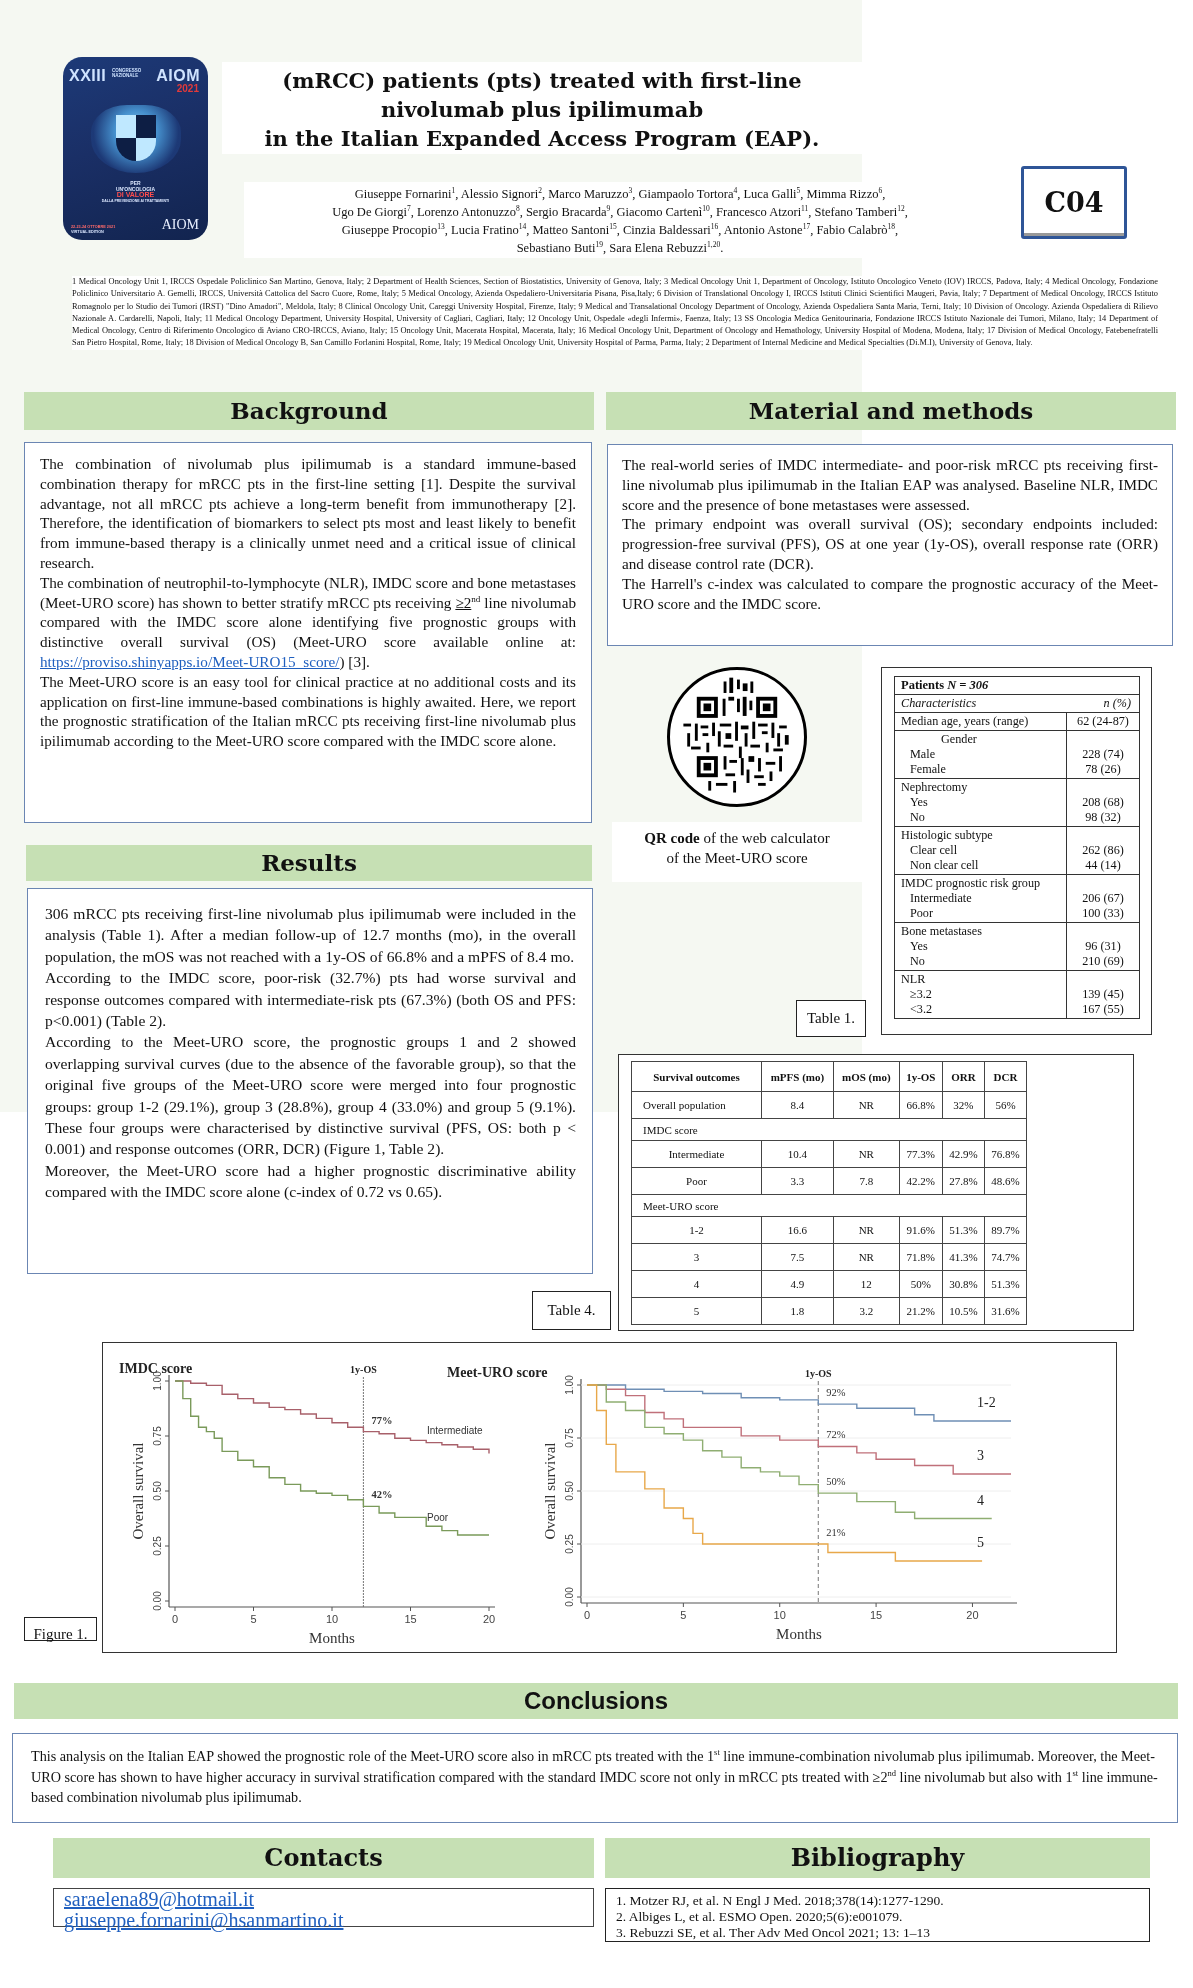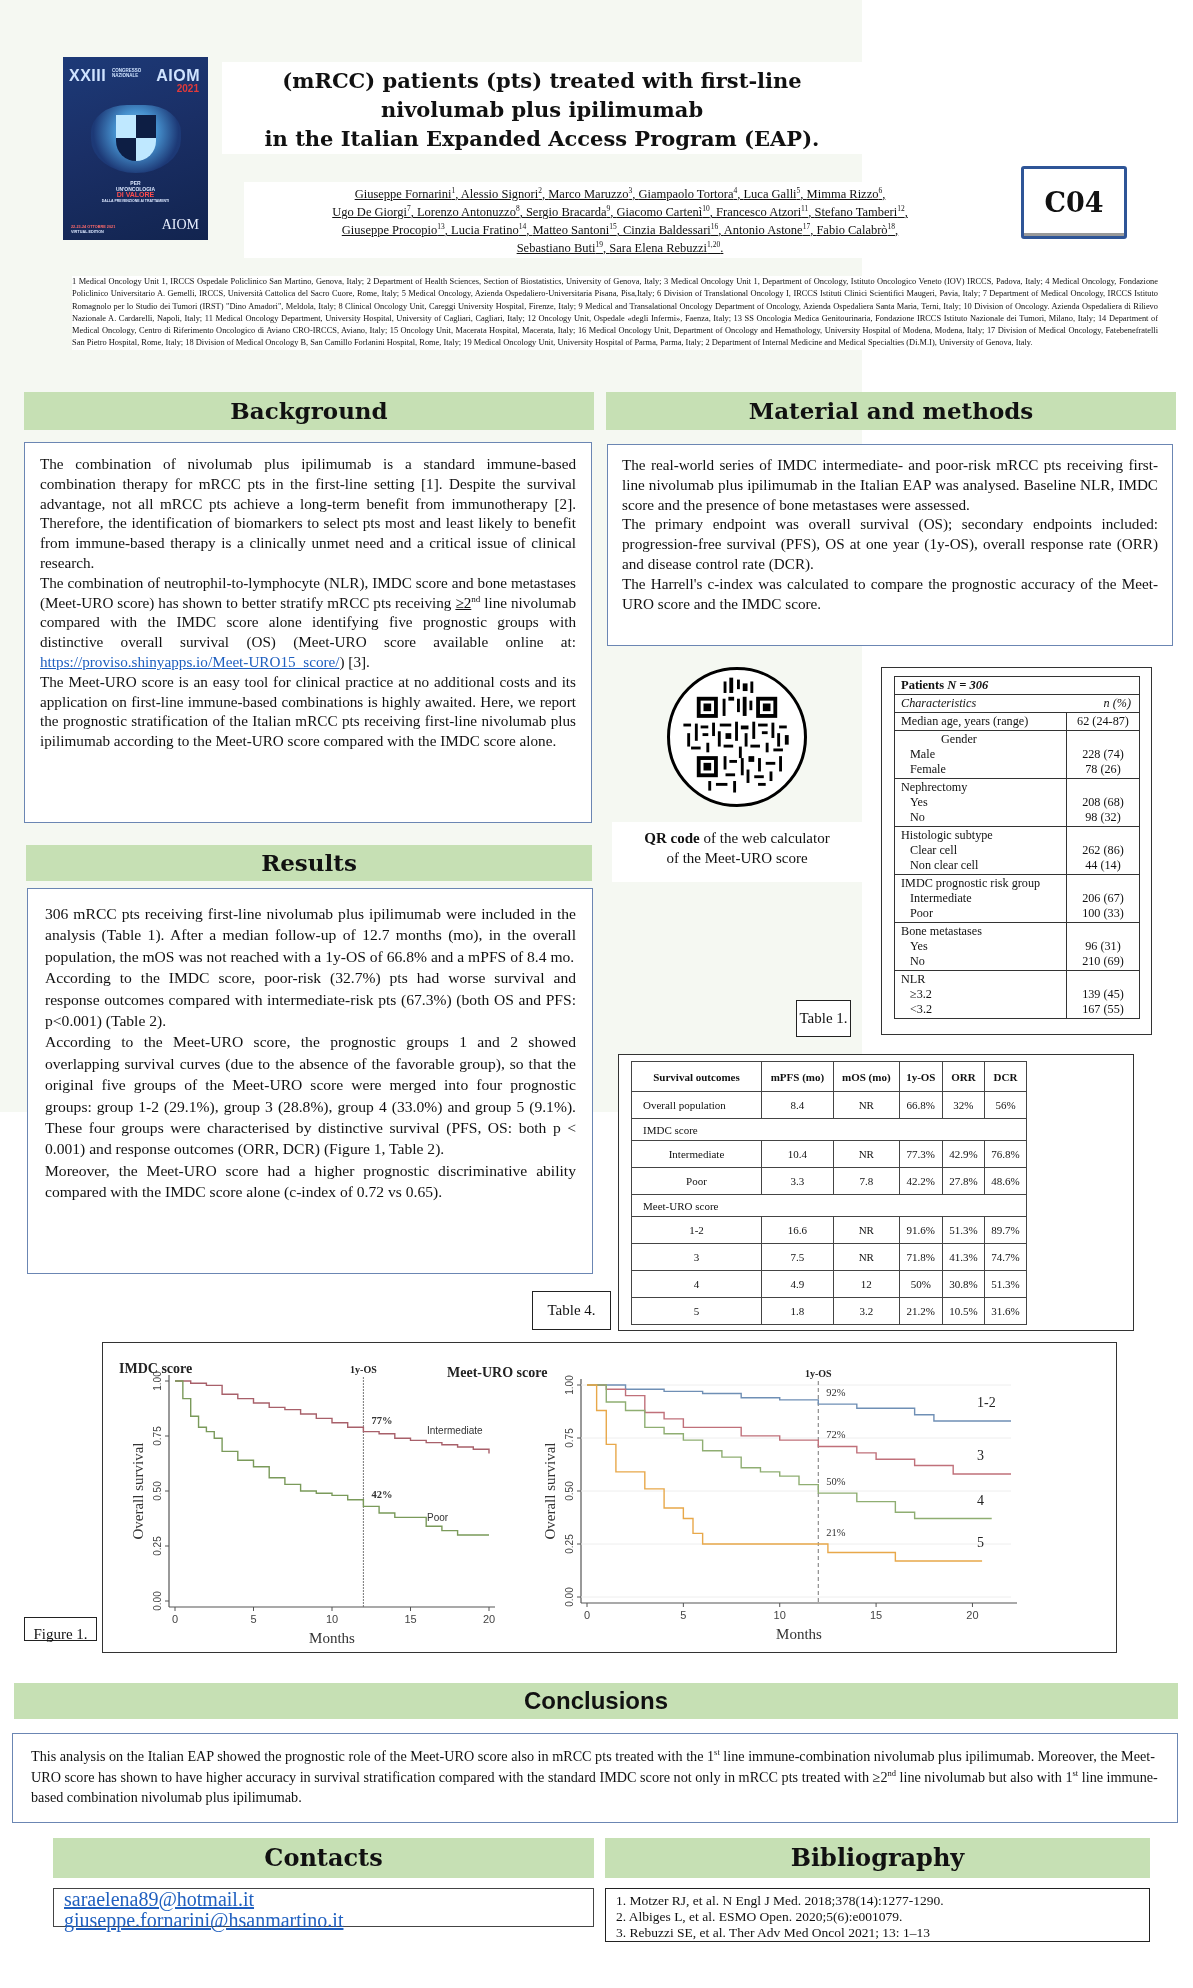--- a/index.html
+++ b/index.html
@@ -1,31 +1,31 @@
 <!DOCTYPE html>
 <html><head>
 <meta charset="utf-8">
 <style>
   * { box-sizing: border-box; margin: 0; padding: 0; }
   html, body { width: 1193px; height: 1988px; background: #ffffff; overflow: hidden; }
   body { position: relative; font-family: "DejaVu Serif", "Liberation Serif", serif; color: #111; }
   .abs { position: absolute; }
   .tint { left: 0; top: 0; width: 862px; height: 1112px; background: #f5f8f2; }
-  .cover { left: 63px; top: 57px; width: 145px; height: 183px; background: linear-gradient(160deg, #1d3a78 0%, #1a2f66 45%, #12244f 100%); overflow: hidden; }
+  .cover { left: 63px; top: 57px; width: 145px; height: 183px; background: linear-gradient(160deg, #1d3a78 0%, #1a2f66 45%, #12244f 100%); overflow: hidden; border-radius: 19px; }
   .cover .big { position: absolute; left: 6px; top: 10px; font-family: "Liberation Sans", sans-serif; font-weight: bold; font-size: 16px; color: #cfe3ff; letter-spacing: 0.5px; }
   .cover .small { position: absolute; left: 49px; top: 11px; font-family: "Liberation Sans", sans-serif; font-size: 4.5px; line-height: 5px; color: #cfe3ff; font-weight: bold; }
   .cover .year { position: absolute; right: 9px; top: 26px; font-family: "Liberation Sans", sans-serif; font-size: 10px; color: #e23a3a; font-weight: bold; }
   .cover .shield { position: absolute; left: 28px; top: 48px; width: 90px; height: 68px; border-radius: 40% 40% 50% 50%; background: radial-gradient(circle at 50% 40%, #9fe0ff 0%, #4a9ad8 35%, #1d3a78 70%); opacity: 0.9; }
   .cover .shield2 { position: absolute; left: 53px; top: 58px; width: 40px; height: 46px; background: conic-gradient(#0d1e44 0 25%, #bfe8ff 25% 50%, #0d1e44 50% 75%, #bfe8ff 75% 100%); border-radius: 0 0 20px 20px; }
   .cover .tag { position: absolute; left: 0; right: 0; top: 123px; text-align: center; font-family: "Liberation Sans", sans-serif; font-size: 5px; color: #dbe7ff; font-weight: bold; line-height: 6px; }
   .cover .tag .red { color: #ff4d4d; font-size: 7px; }
   .cover .dates { position: absolute; left: 8px; top: 168px; font-family: "Liberation Sans", sans-serif; font-size: 3.8px; color: #ff6a6a; line-height: 5px; font-weight: bold; }
   .cover .aiom { position: absolute; right: 9px; top: 160px; font-family: "Liberation Serif", serif; font-size: 14px; color: #e9f0ff; }
   .title-box { left: 222px; top: 62px; width: 640px; height: 92px; background: #fff; text-align: center; font-family: "DejaVu Serif", serif; font-weight: bold; font-size: 21px; line-height: 29px; padding-top: 4px; }
-  .authors-box { left: 244px; top: 182px; width: 752px; height: 76px; background: #fff; text-align: center; font-size: 12.5px; line-height: 18px; font-family: "Liberation Serif", serif; padding-top: 3px; text-decoration: underline; }
+  .authors-box { left: 244px; top: 182px; width: 752px; height: 76px; background: #fff; text-align: center; font-size: 12.5px; line-height: 18px; font-family: "Liberation Serif", serif; padding-top: 3px; }
   .code-box { left: 1021px; top: 166px; width: 106px; height: 73px; background: #fff; border: 3px solid #2f5597; border-radius: 3px; box-shadow: inset 0 -3px 0 #999; display: flex; align-items: center; justify-content: center; font-family: "DejaVu Serif", serif; font-weight: bold; font-size: 27px; }
   .affil { left: 72px; top: 276px; width: 1086px; font-family: "Liberation Serif", serif; font-size: 8.4px; line-height: 12.3px; text-align: justify; background: #fff; }
   .sec-head { background: #c6e0b4; text-align: center; font-family: "DejaVu Serif", serif; font-weight: bold; font-size: 23px; line-height: 38px; height: 38px; }
   .sec-box { background: #fff; border: 1.5px solid #6b86b3; font-family: "Liberation Serif", serif; font-size: 15.2px; line-height: 19.8px; text-align: justify; }
   a.link { color: #1f5fbf; text-decoration: underline; }
   sup { font-size: 0.6em; vertical-align: super; line-height: 0; }
   .qr { left: 667px; top: 667px; width: 140px; height: 140px; border-radius: 50%; border: 3px solid #000; background: #fff; overflow: hidden; }
   .qr svg { width: 100%; height: 100%; }
   .qr-cap { left: 612px; top: 822px; width: 250px; height: 60px; background: #fff; text-align: center; font-family: "Liberation Serif", serif; font-size: 15px; line-height: 20px; padding-top: 6px; }
   .label-box { background: #fff; border: 1.3px solid #222; font-family: "Liberation Serif", serif; font-size: 15px; text-align: center; }
@@ -247,21 +247,21 @@
             <span class="ind">&lt;3.2</span>
           </td>
           <td class="v">
             <span style="display: block;">139 (45)</span>
             <span style="display: block;">167 (55)</span>
           </td>
         </tr>
       </tbody>
   </table>
 </div>
-<div class="abs label-box" style="left:796px;top:1000px;width:55px;height:37px;line-height:35px;">Table 1.</div>
+<div class="abs label-box" style="left:796px;top:1000px;width:70px;height:37px;line-height:35px;">Table 1.</div>
 
 <div class="abs sec-head" style="left:26px;top:845px;width:566px;height:36px;line-height:36px;">Results</div>
 <div class="abs sec-box" style="left:27px;top:888px;width:566px;height:386px;padding:14px 16px 0 17px;font-size:15.6px;line-height:21.4px;">
   <p>306 mRCC pts receiving first-line nivolumab plus ipilimumab were included in the analysis (Table 1). After a median follow-up of 12.7 months (mo), in the overall population, the mOS was not reached with a 1y-OS of 66.8% and a mPFS of 8.4 mo.</p>
   <p>According to the IMDC score, poor-risk (32.7%) pts had worse survival and response outcomes compared with intermediate-risk pts (67.3%) (both OS and PFS: p&lt;0.001) (Table 2).</p>
   <p>According to the Meet-URO score, the prognostic groups 1 and 2 showed overlapping survival curves (due to the absence of the favorable group), so that the original five groups of the Meet-URO score were merged into four prognostic groups: group 1-2 (29.1%), group 3 (28.8%), group 4 (33.0%) and group 5 (9.1%). These four groups were characterised by distinctive survival (PFS, OS: both p &lt; 0.001) and response outcomes (ORR, DCR) (Figure 1, Table 2).</p>
   <p>Moreover, the Meet-URO score had a higher prognostic discriminative ability compared with the IMDC score alone (c-index of 0.72 vs 0.65).</p>
 </div>
 
 <div class="abs t2-outer">

